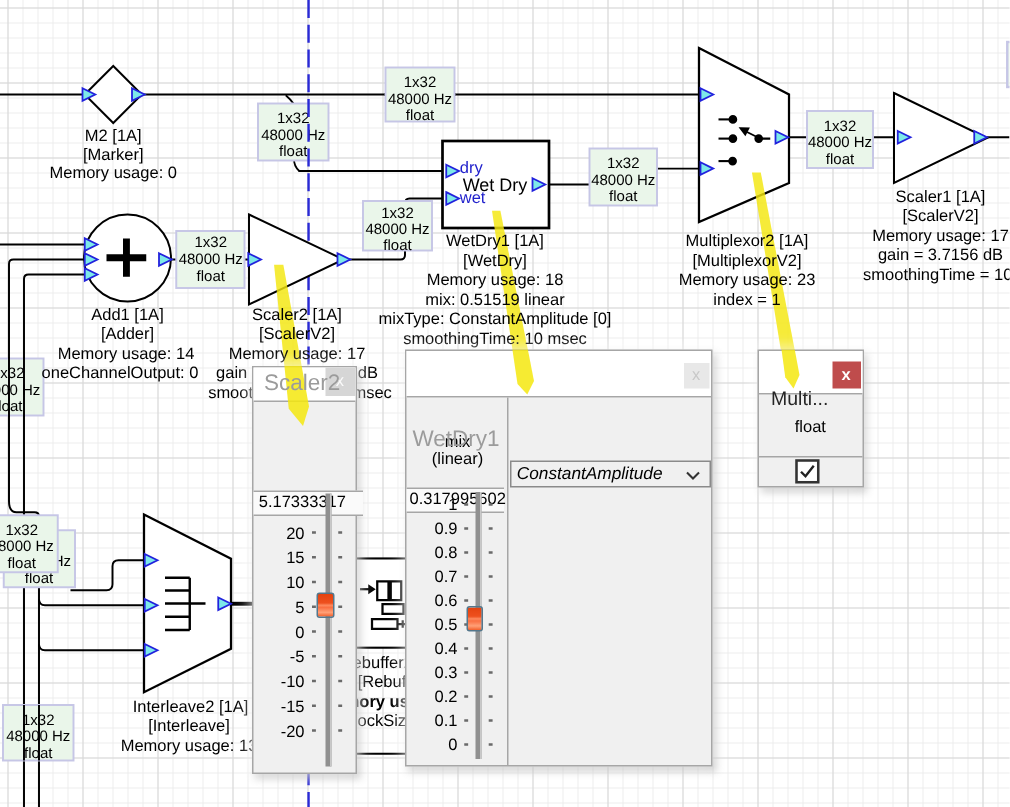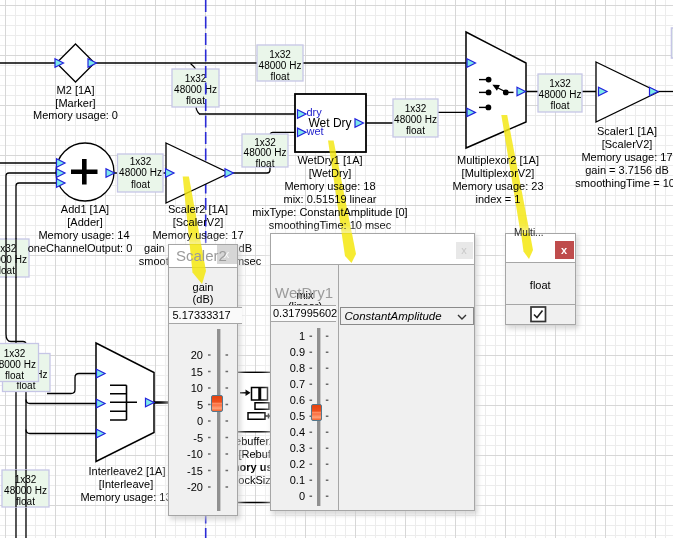--- a/index.html
+++ b/index.html
@@ -18,21 +18,21 @@
   .panel{position:absolute;box-sizing:border-box;background:#f0f0f0;border:1px solid #a6a6a6;
     box-shadow:0 0 9px 2px rgba(255,255,255,.65),2px 3px 5px rgba(110,110,110,.45);}
   .phead{position:absolute;left:0;top:0;right:0;background:#fff;}
   .ptitle{position:absolute;font-size:15px;color:#9b9b9b;}
   .xbtn{position:absolute;width:20px;height:19px;background:#d6d6d6;color:#fbfbfb;
     font-size:11px;text-align:center;line-height:19px;}
   .track{position:absolute;width:3px;background:#909090;border-right:1px solid #c9c9c9;}
   .handle{position:absolute;box-sizing:border-box;width:11.5px;height:17px;border:1px solid #54778c;border-radius:2px;
     background:linear-gradient(to bottom,#e4430f 0%,#ee501e 40%,#fd8a5e 50%,#fa7042 60%,#ffa077 82%,#f3602c 100%);}
   .vrow{position:absolute;background:#fafafa;border-top:1px solid #a6a6a6;border-bottom:1px solid #a6a6a6;
-    font-size:11px;color:#000;}
+    font-size:11px;color:#000;margin-top:20px;}
   #stage > svg{position:absolute;left:0;top:0;}
 </style>
 </head>
 <body>
 <div id="stage">
 
 <svg width="673" height="538" viewBox="0 0 673 538">
   <g fill="none" stroke="#000" stroke-width="1.3">
 
     <path d="M0,63 H466"></path>
@@ -238,22 +238,20 @@
     <text x="262.5" y="445">Rebuffer2 [1A]</text>
     <text x="262.5" y="458">[Rebuffer]</text>
     <text x="262.5" y="471" font-weight="bold">Memory usage: 16</text>
     <text x="262.5" y="484">blockSize: 32</text>
   </g>
 </svg>
 
 <div class="panel" style="left:167.5px;top:244px;width:70px;height:272px;">
   <div class="phead" style="height:22px;border-bottom:1px solid #a6a6a6;"></div>
   <div class="xbtn" style="right:0;top:0;">x</div>
-  <div class="t" style="left:0;width:69px;top:37px;line-height:11.5px;">gain
-(dB)</div>
   <div class="vrow" style="left:0;top:62px;width:69px;height:15px;padding-left:4px;line-height:15px;">5.17333317</div>
   <div class="track" style="left:48px;top:84px;height:182px;"></div>
 </div>
 
 <div class="panel" style="left:270px;top:233px;width:205px;height:278px;">
   <div class="phead" style="height:30px;border-bottom:1px solid #a6a6a6;"></div>
   <div class="xbtn" style="right:1.5px;top:8px;width:17px;height:17px;line-height:17px;background:#e8e8e8;color:#c8c8c8;">x</div>
   <div style="position:absolute;left:67px;top:31px;bottom:0;width:1px;background:#a6a6a6;"></div>
   <div class="t" style="left:0;width:68px;top:45.5px;line-height:11.5px;margin-top:10px;">mix
 (linear)</div>
@@ -315,18 +313,18 @@
 
   <g fill="#f4e70e" opacity="0.85">
     <polygon points="189.6,244 201.1,244 206,271 202,284 192.5,272.5"></polygon>
     <polygon points="341.6,233 351.9,233 356,254 351.5,263 345,256"></polygon>
     <polygon points="521,233 529.8,233 533,250 529,259 523.5,251.5"></polygon>
   </g>
 </svg>
 
 <div class="ptitle" style="left:176px;top:247px;">Scaler2</div>
 <div class="ptitle" style="left:275px;top:240px;margin-top:44px;">WetDry1</div>
-<div class="ptitle" style="left:514px;top:227px;color:#262626;font-size:10px;">Multi...</div>
+<div class="ptitle" style="left:514px;top:258px;color:#262626;font-size:13px;">Multi...</div>
 
 <div class="handle" style="left:211px;top:394.5px;"></div>
 <div class="handle" style="left:310.5px;top:404px;"></div>
 
 </div>
 
 </body></html>

